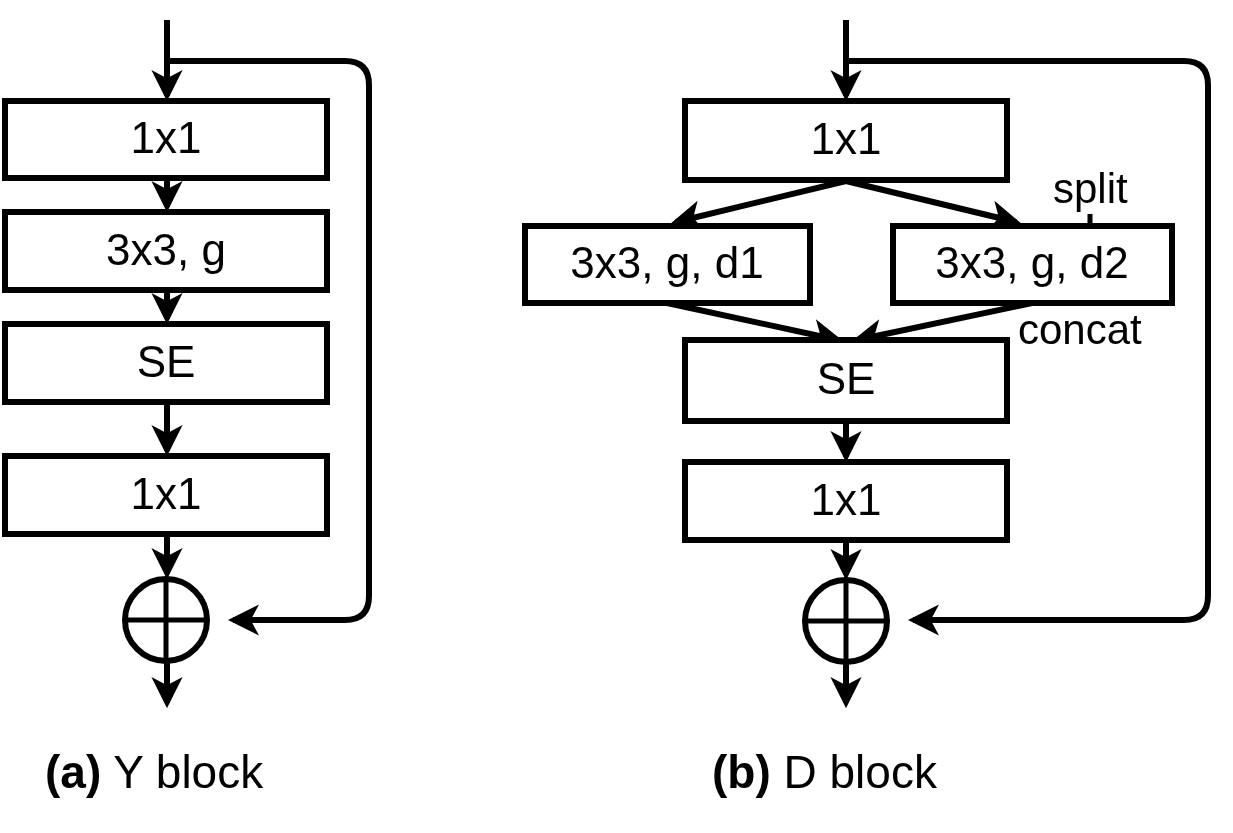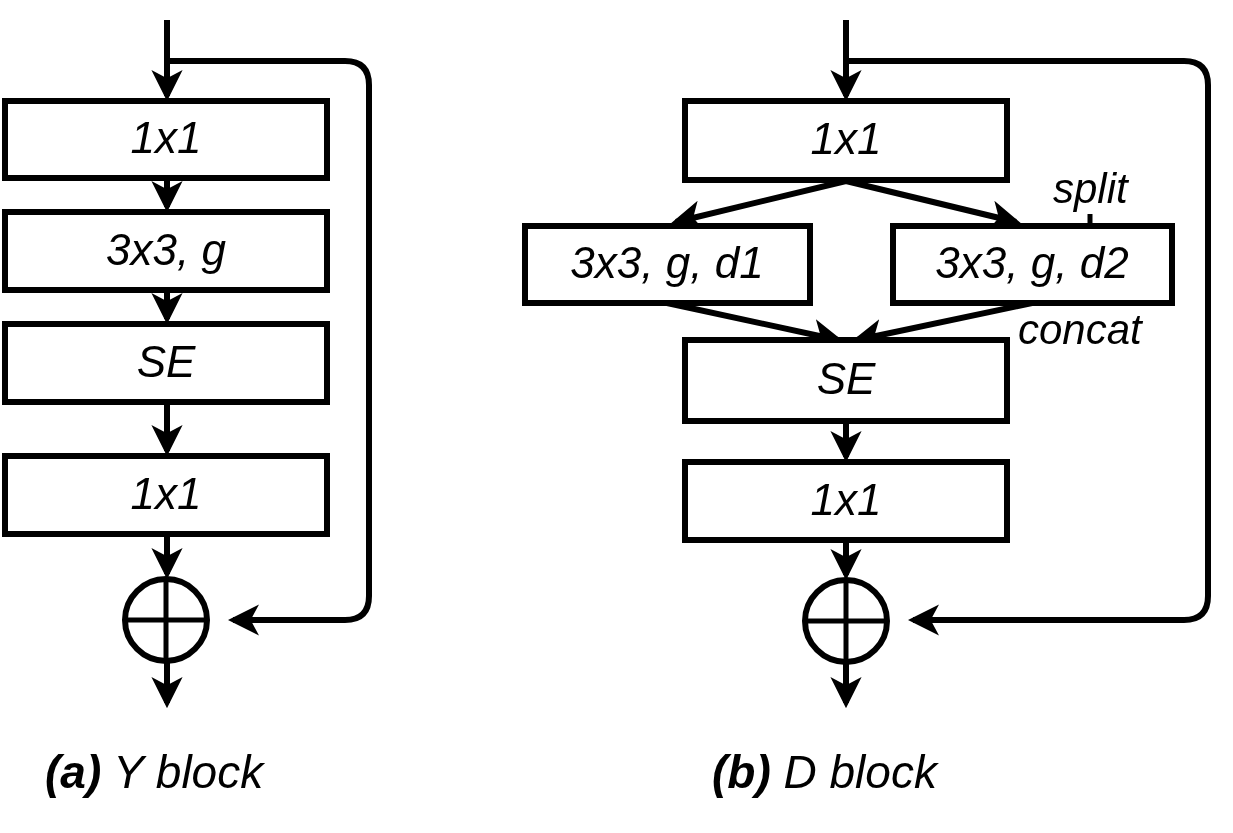--- a/index.html
+++ b/index.html
@@ -7,21 +7,20 @@
     padding: 0;
     background: #ffffff;
   }
   #root {
     position: relative;
     width: 1233px;
     height: 833px;
     background: #ffffff;
     overflow: hidden;
     font-family: "Liberation Sans", sans-serif;
-    font-style: italic;
   }
   svg.diagram {
     position: absolute;
     left: 0;
     top: 0;
     width: 1233px;
     height: 833px;
     display: block;
   }
   .box-rect {

